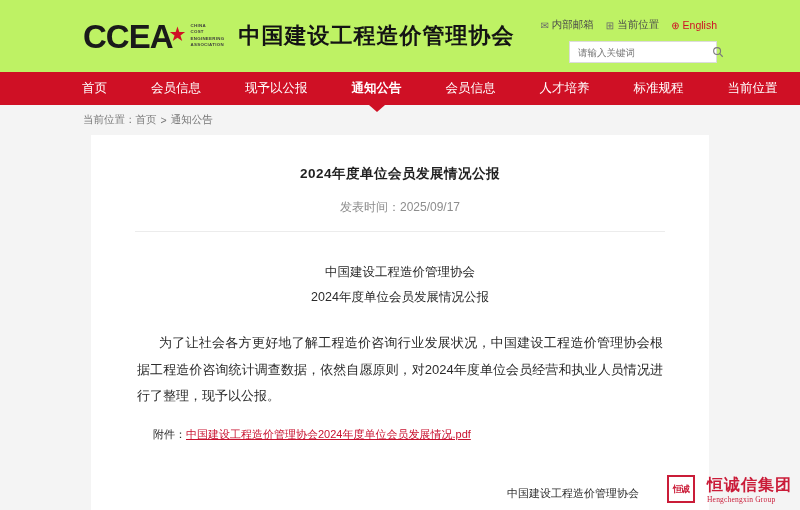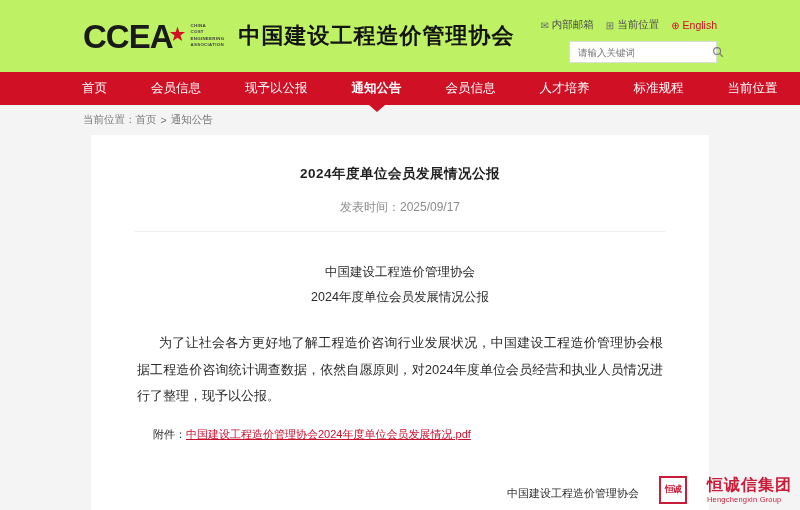--- a/index.html
+++ b/index.html
@@ -217,23 +217,24 @@
     line-height: 2.1;
     padding-right: 30px;
   }
 
   
   .watermark {
     position: absolute;
     right: 8px;
     bottom: 6px;
     display: flex;
-    align-items: flex-end;
-    gap: 20px;
+    align-items: center;
+    gap: 12px;
     opacity: 0.95;
+    font-family: Liberation Serif, serif;
   }
   .wm-logo {
     width: 28px; height: 28px;
     border: 2px solid #c8102e;
     color: #c8102e;
     font-size: 9px;
     font-weight: bold;
     display: flex; align-items: center; justify-content: center;
     line-height: 1.05;
     text-align: center;

